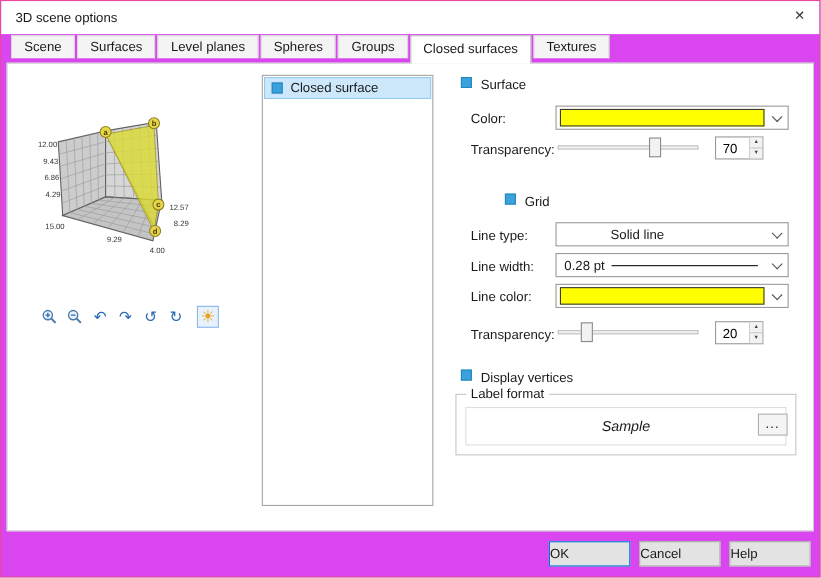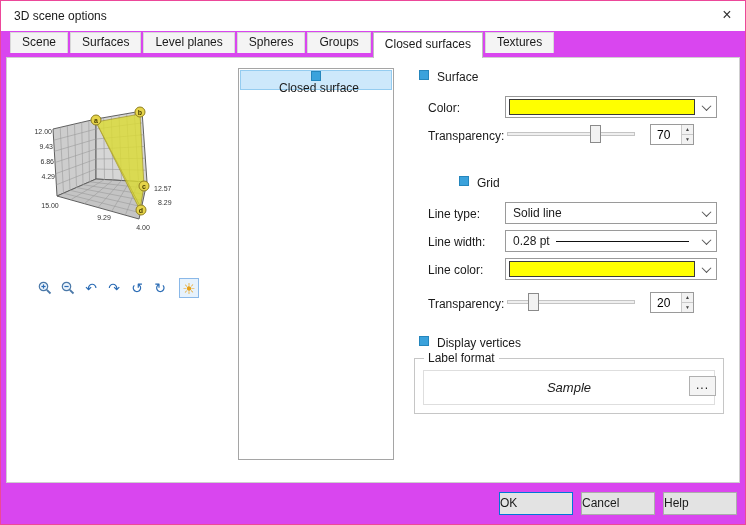--- a/index.html
+++ b/index.html
@@ -26,21 +26,21 @@
   
   .toolbar{position:absolute;left:28px;top:220px;display:flex;align-items:center;gap:3px;}
   .tool{display:inline-flex;width:20px;height:20px;align-items:center;justify-content:center;cursor:pointer;}
   .tool.glyph{font-size:14px;color:#2b6cb5;line-height:1;}
   .tool.sun{color:#e8a015;font-size:15px;margin-left:6px;}
   .tool.selected{border:1px solid #8ab8e8;background:#e7f2fc;box-sizing:border-box;}
   
   .listbox{position:absolute;left:231px;top:10px;width:156px;height:392px;background:#fff;
     border:1px solid #a5a5a5;box-sizing:border-box;padding:1px;overflow:hidden;}
   .list-item{height:20px;display:flex;align-items:center;padding-left:6px;cursor:pointer;}
-  .list-item.selected{background:#cde8fb;border:1px solid #94ccf0;box-sizing:border-box;flex-direction:column;}
+  .list-item.selected{background:#cde8fb;border:1px solid #94ccf0;box-sizing:border-box;}
   .chk{display:inline-block;width:10px;height:10px;background:#3aa2dc;border:1px solid #2586bd;
     box-sizing:border-box;margin-right:7px;flex:0 0 auto;}
   
   .hdr{position:absolute;left:412px;display:flex;align-items:flex-start;}
   .hdr .chk{margin-right:8px;}
   .lbl{position:absolute;left:421px;color:#1a1a1a;}
   .combo{position:absolute;left:498px;width:212px;height:22px;border:1px solid #9a9a9a;background:#fff;
     box-sizing:border-box;display:flex;align-items:center;cursor:pointer;}
   .combo-text{padding-left:7px;flex:1;}
   .combo-arrow{width:19px;height:100%;display:flex;align-items:center;justify-content:center;flex:0 0 auto;}
@@ -191,21 +191,21 @@
         <span class="spin-b">▼</span>
       </span>
     </div>
 
     <div class="hdr" style="top:118px;padding-left:40px;">
       <span class="chk"></span>
       <span>Grid</span>
     </div>
 
     <span class="lbl" style="top:149px;">Line type:</span>
-    <div class="combo" style="top:144px;">
+    <div class="combo" style="top:144px;padding-left:42px;">
       <span class="combo-text">Solid line</span>
       <span class="combo-arrow">
           <i></i>
         </span>
     </div>
 
     <span class="lbl" style="top:177px;">Line width:</span>
     <div class="combo" style="top:172px;">
       <span class="combo-text" style="flex:0 0 auto;">0.28 pt</span>
       <span class="lw-line"></span>

